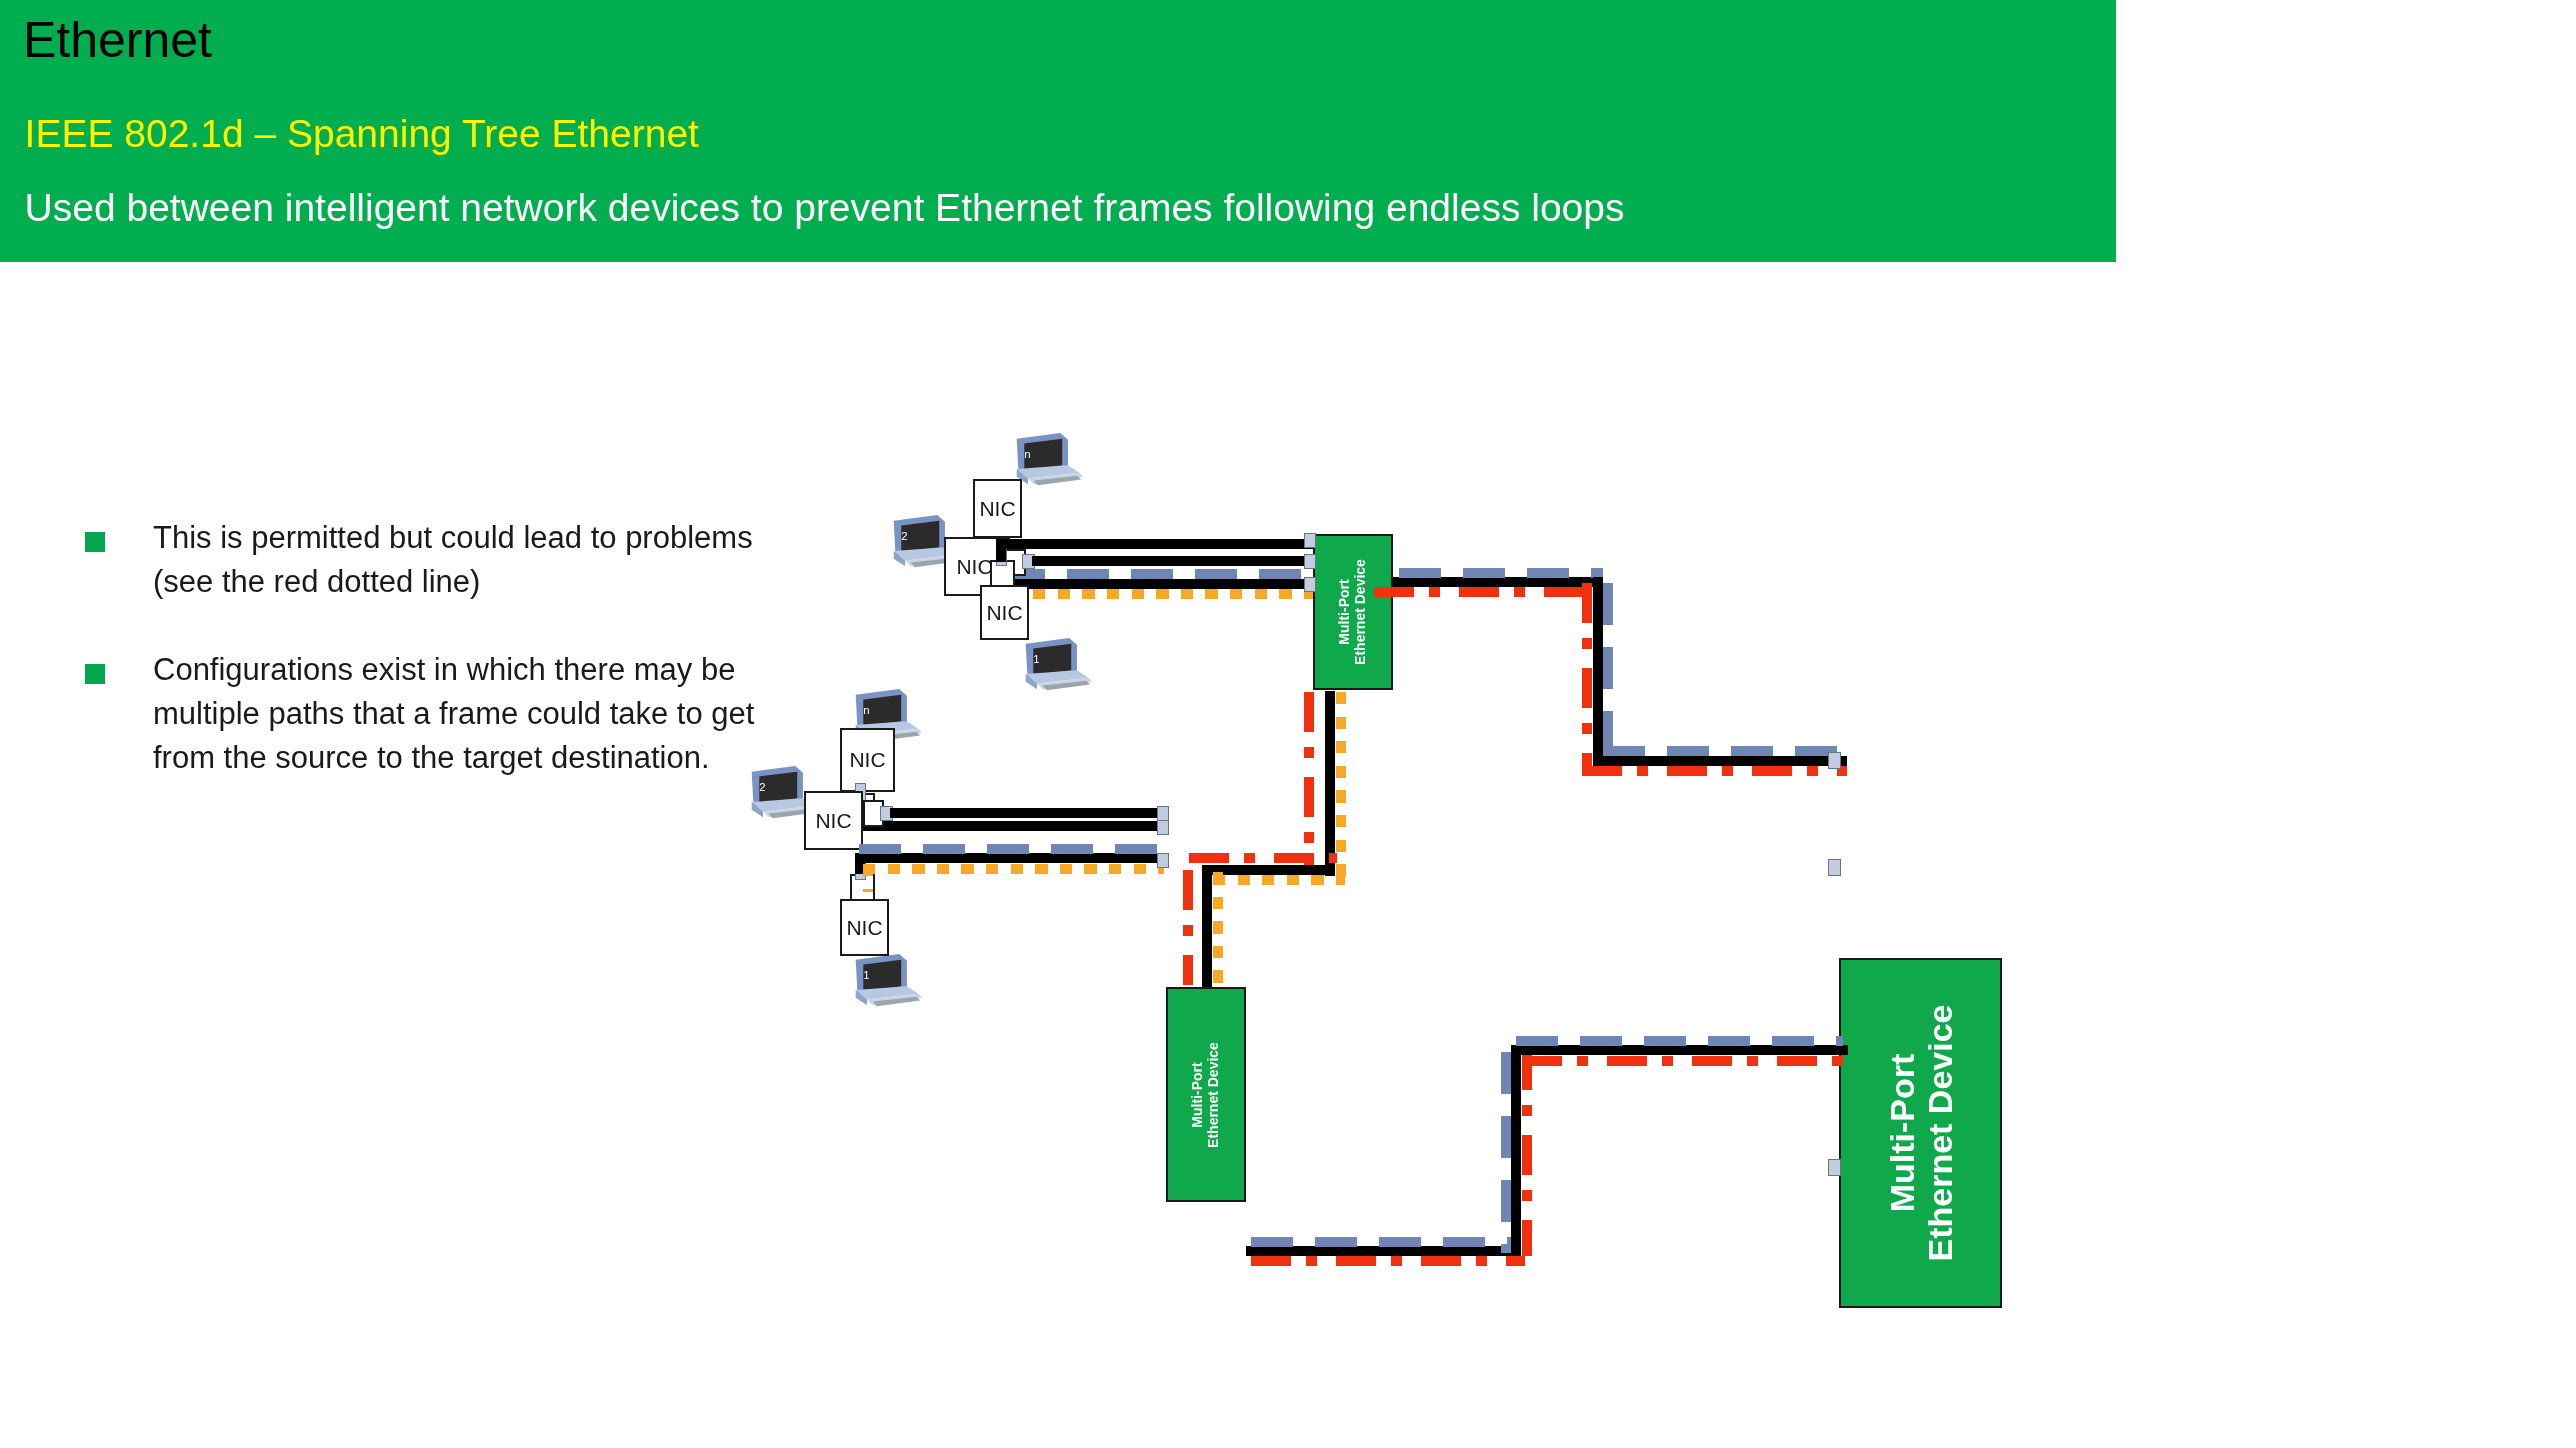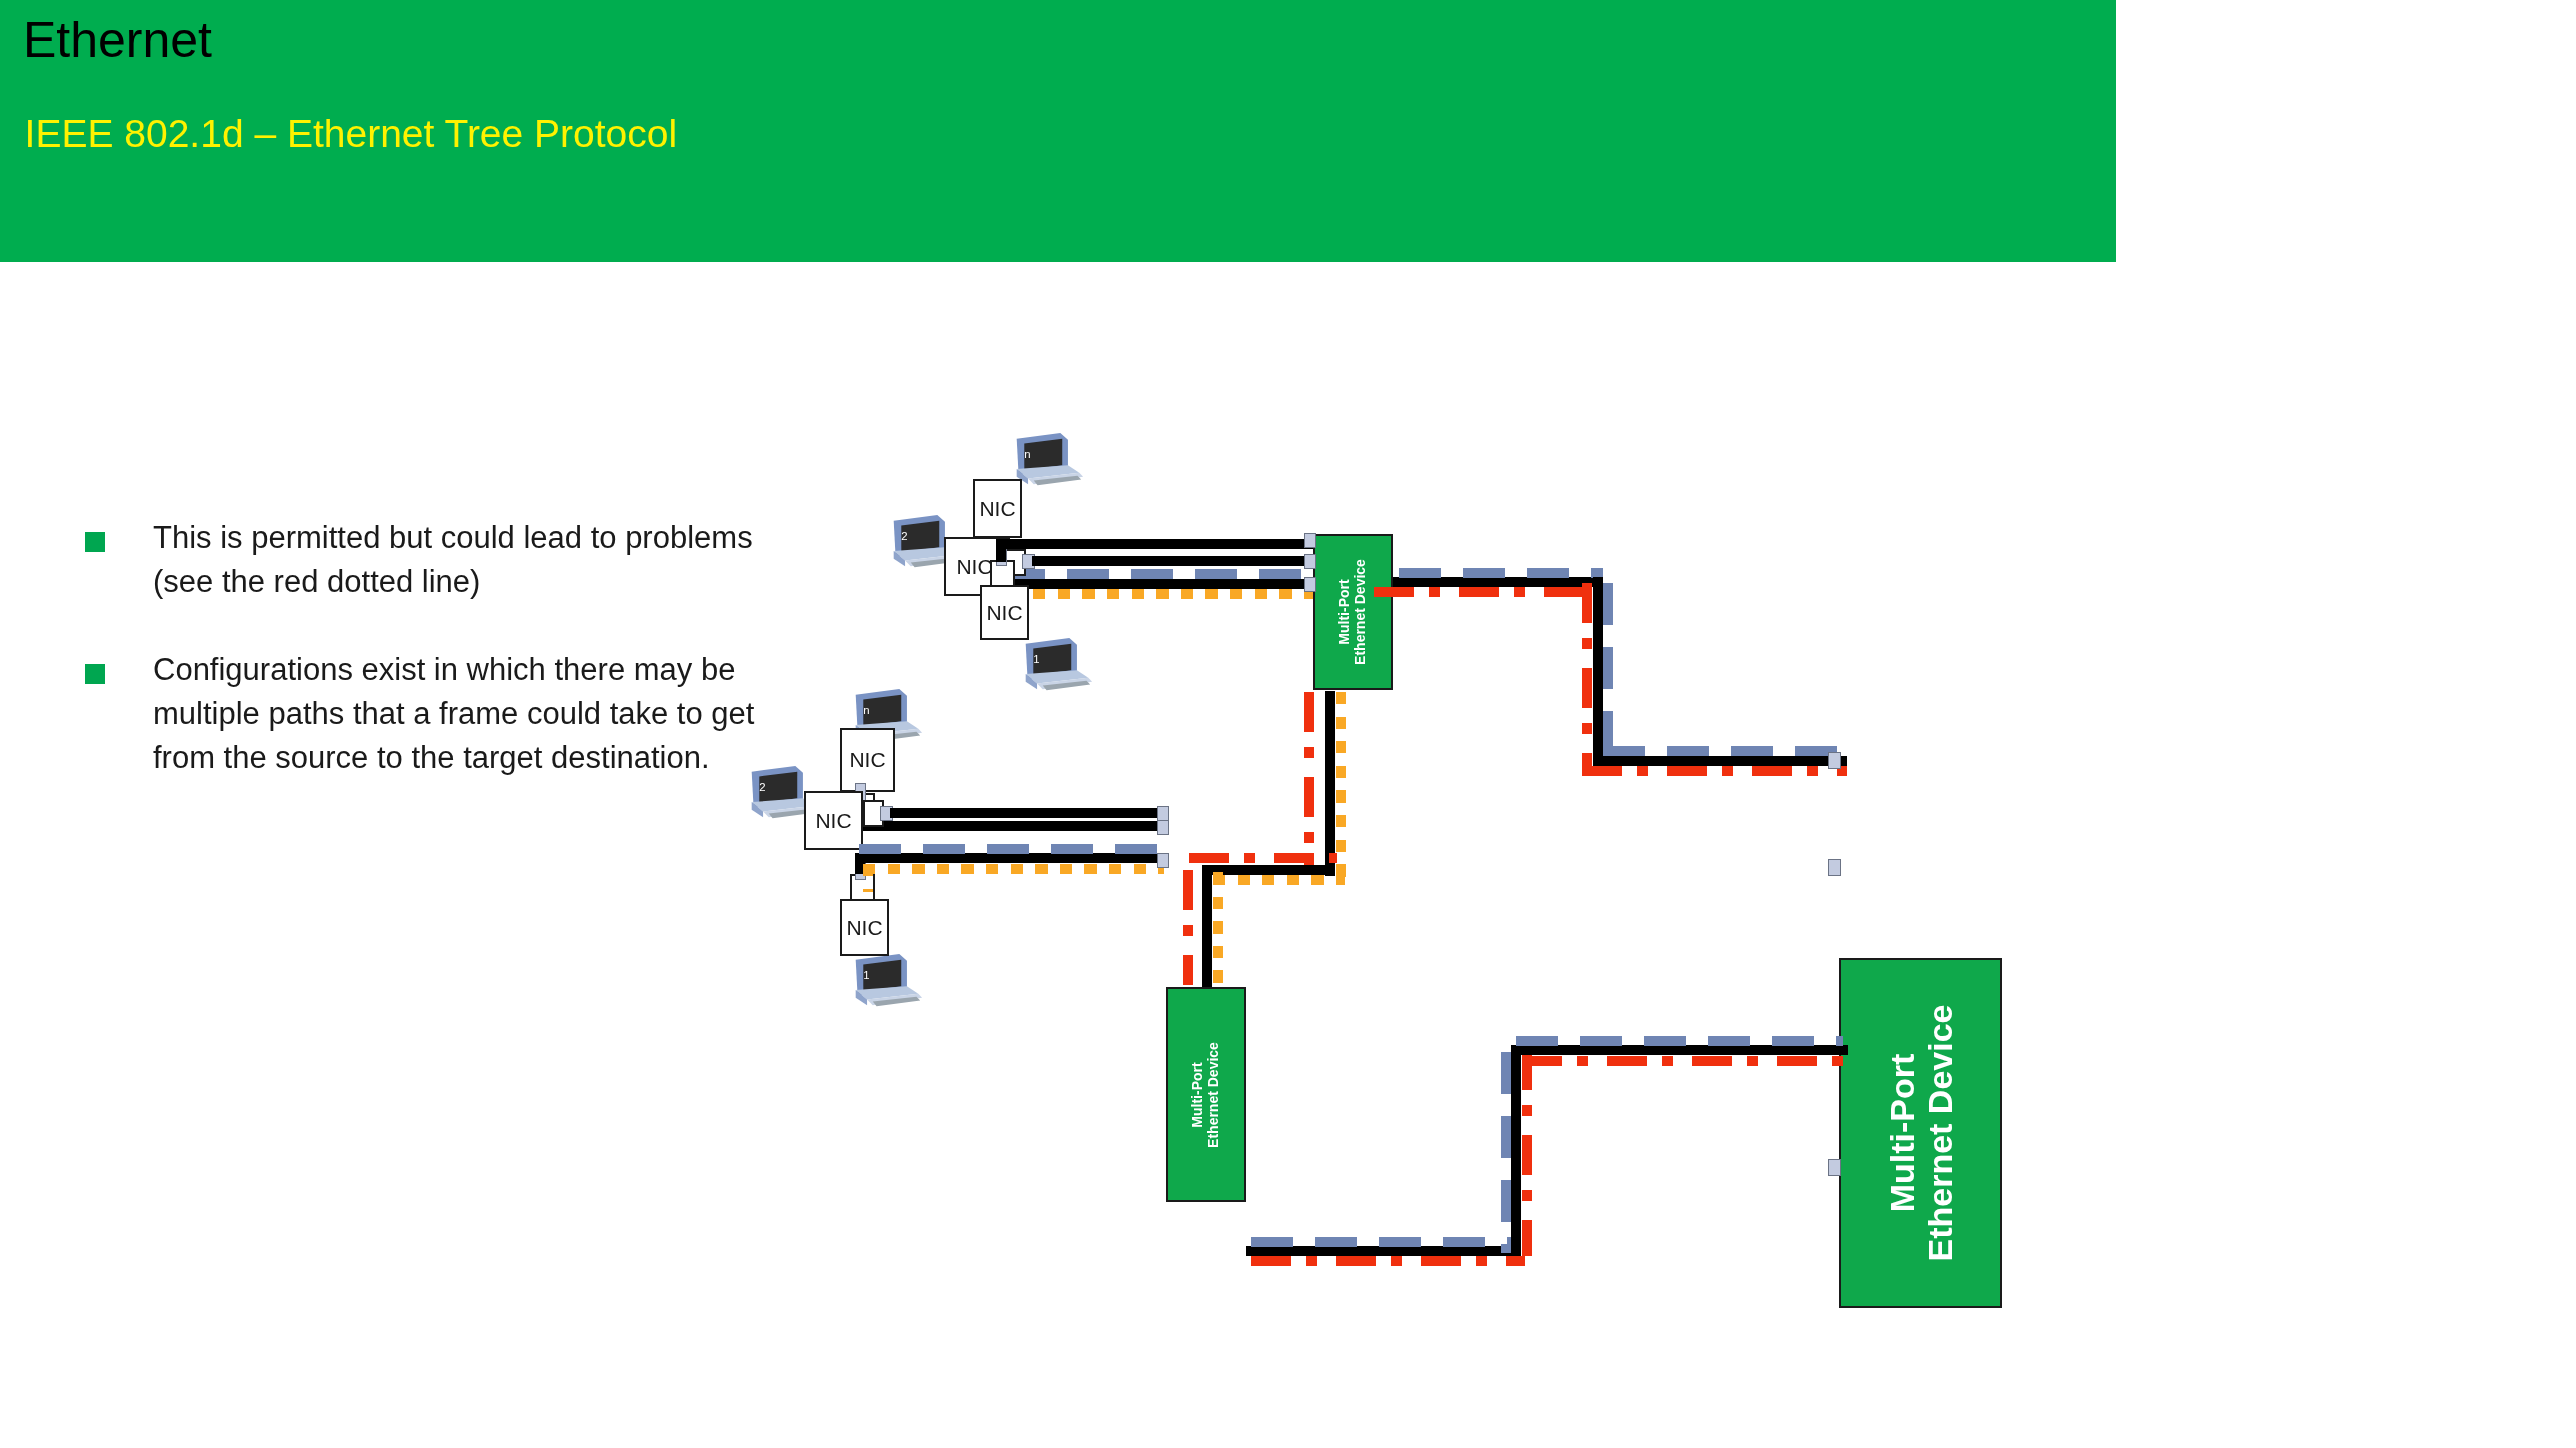--- a/index.html
+++ b/index.html
@@ -92,21 +92,22 @@
   
   .pc{position:absolute;width:74px;height:59px;}
 </style>
 </head>
 <body>
 
 <div class="slide">
 
   <div class="header">
     <div class="title">Ethernet</div>
-    <div class="subtitle">IEEE 802.1d – Ethernet Tree Protocol</div>
+    <div class="subtitle">IEEE 802.1d – Spanning Tree Ethernet</div>
+    <div class="subtitle2">Used between intelligent network devices to prevent Ethernet frames following endless loops</div>
 
     <svg class="logo" viewBox="0 0 190 140">
 
       <g stroke="#ffffff" stroke-width="7" fill="#000000" stroke-linejoin="round">
         <ellipse cx="30" cy="22" rx="17" ry="14"></ellipse>
         <path d="M14 40 L47 40 L50 80 L41 80 L41 128 L31 128 L31 92 L27 92 L27 128 L16 128 L16 78 L8 78 Z"></path>
         <path d="M16 44 L44 72 L37 80 L10 52 Z"></path>
       </g>
 
       <g fill="#000000">

